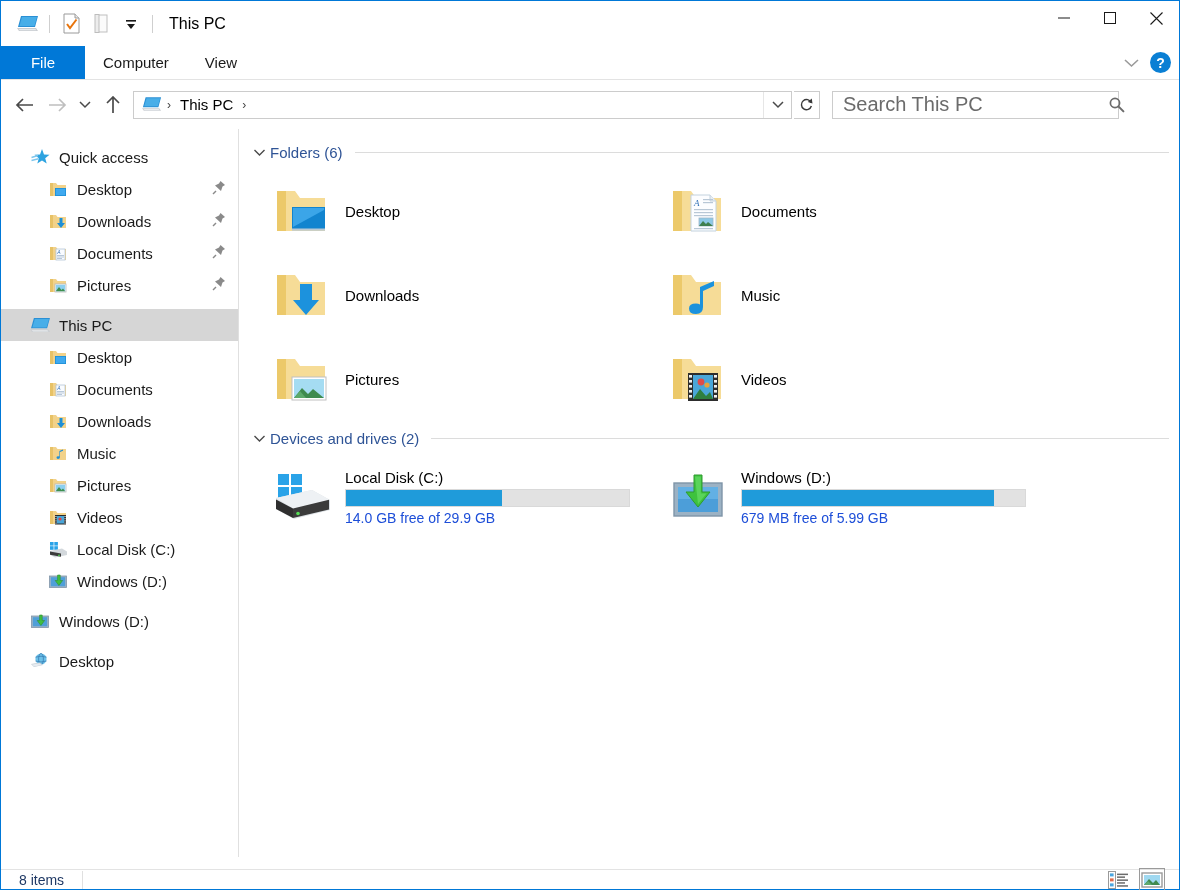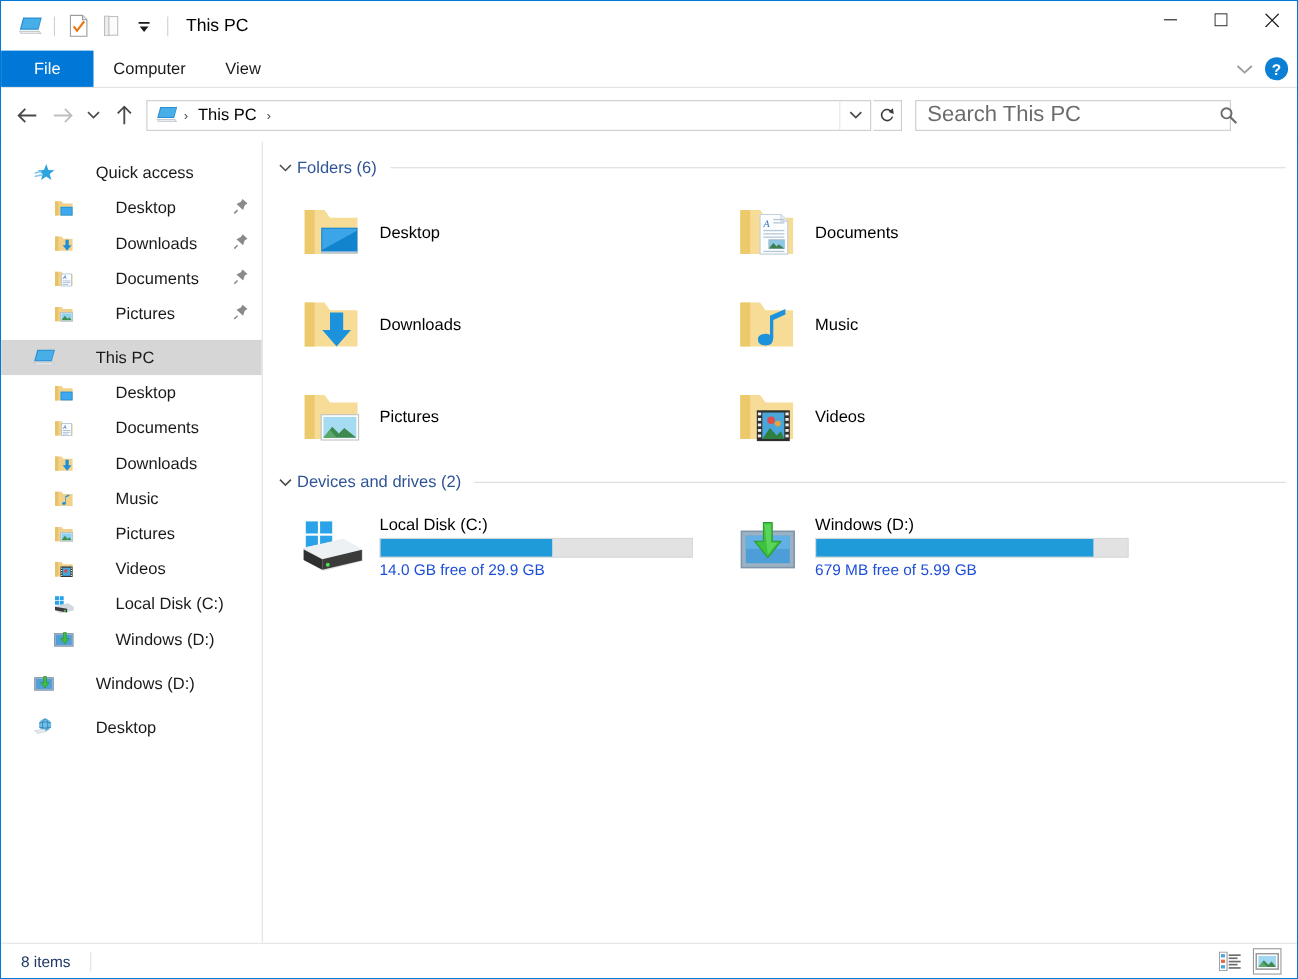--- a/index.html
+++ b/index.html
@@ -120,21 +120,20 @@
     background: #ffffff;
     border-right: 1px solid #e0e0e0;
     padding-top: 12px;
     overflow: hidden;
   }
   .nav-item {
     height: 32px; display: flex; align-items: center;
     font-size: 15px; color: #1a1a1a;
     padding-right: 10px; position: relative;
     white-space: nowrap;
-    gap: 28px;
   }
   .nav-item.selected { background: #d6d6d6; }
   .nav-ico {
     width: 22px; height: 20px; margin-right: 8px;
     display: flex; align-items: center; justify-content: center;
     flex: 0 0 22px;
   }
   .nav-pin { position: absolute; right: 12px; top: 7px; }
   .lvl0 { padding-left: 28px; }
   .lvl1 { padding-left: 46px; }
@@ -182,21 +181,21 @@
   .bar-outer {
     width: 285px; height: 18px;
     background: #e2e2e2; border: 1px solid #d9d9d9;
   }
   .bar-inner { height: 100%; background: #1f9bda; }
   .drive-free { font-size: 14px; color: #1d4ed8; white-space: nowrap; }
 
   
   #statusbar {
     position: absolute; left: 0; bottom: 0;
-    width: 1178px; height: 32px;
+    width: 1178px; height: 20px;
     background: #ffffff;
     border-top: 1px solid #e3e3e3;
     display: flex; align-items: center;
   }
   .status-text {
     font-size: 14px; color: #1f3864; margin-left: 18px; white-space: nowrap;
   }
   .status-sep { width: 1px; height: 18px; background: #e0e0e0; margin-left: 18px; }
   .view-btns {
     position: absolute; right: 14px; display: flex; gap: 8px; align-items: center;

